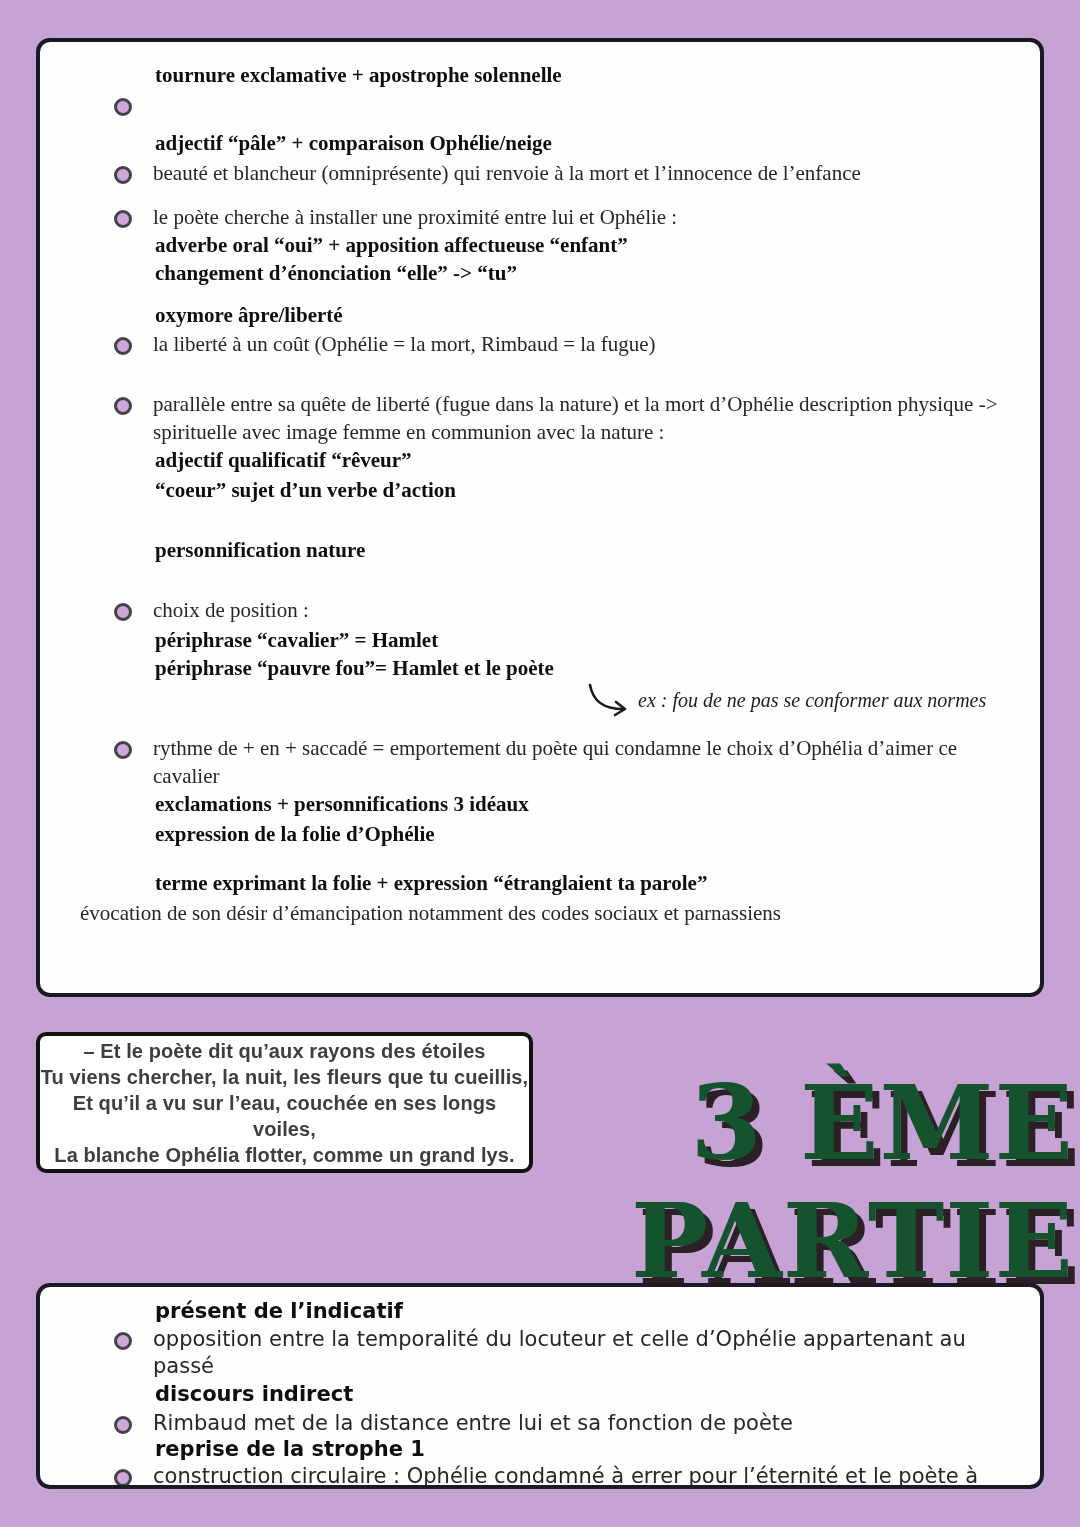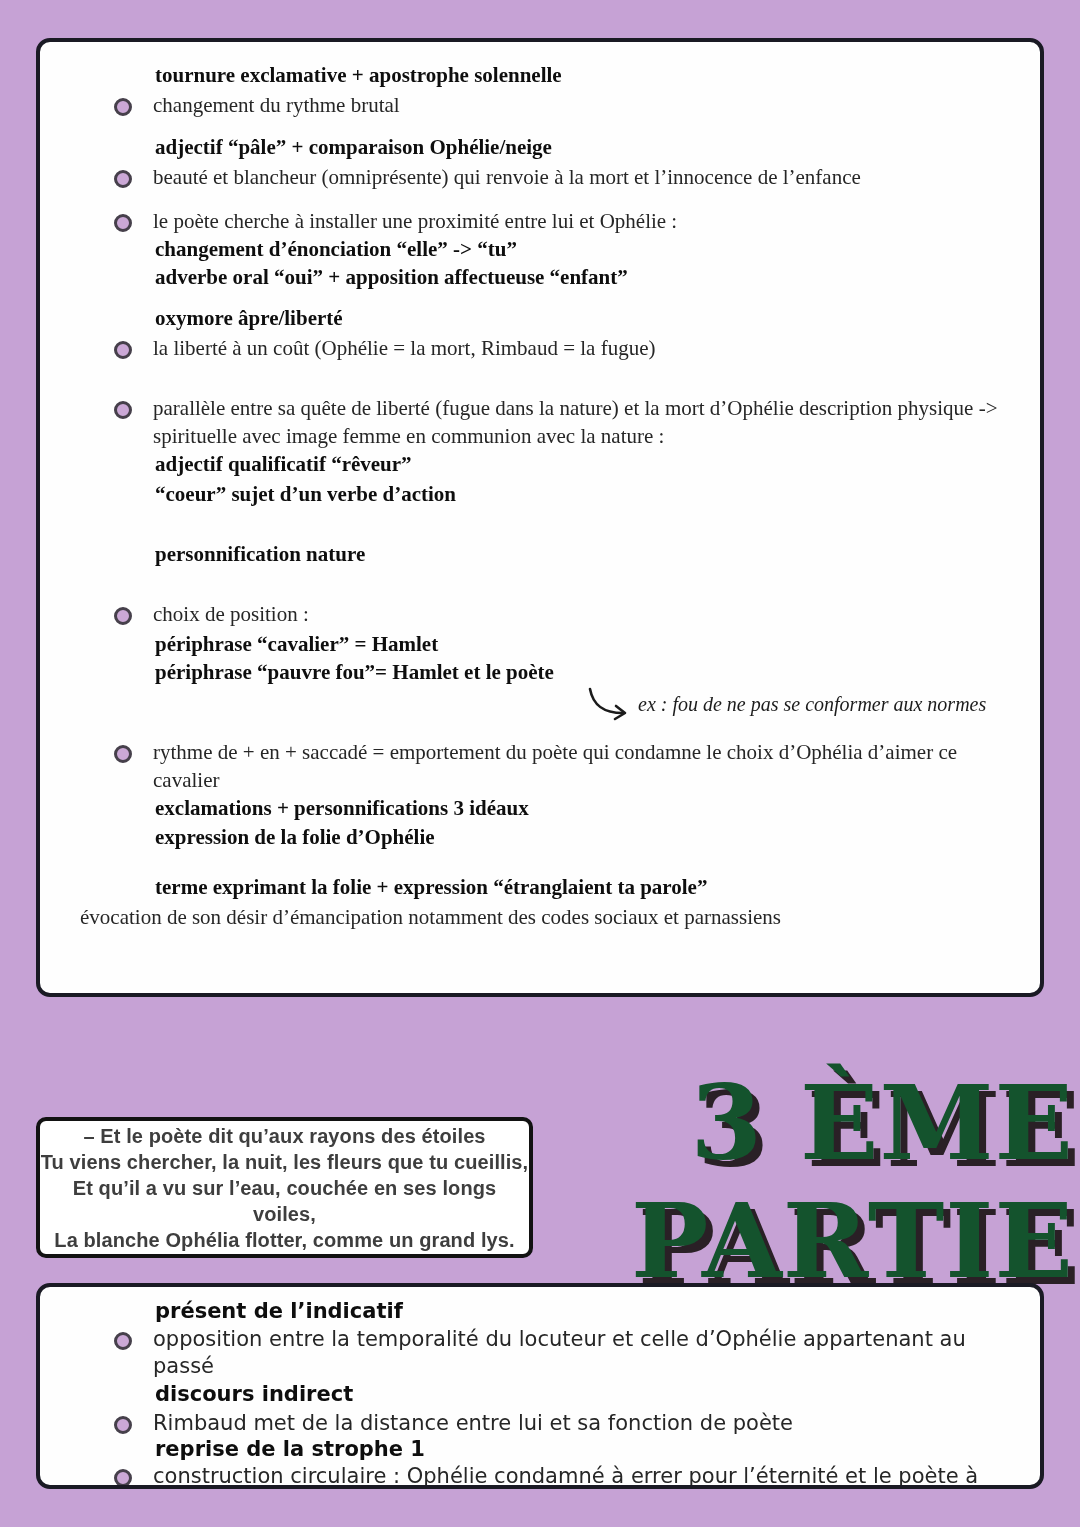--- a/index.html
+++ b/index.html
@@ -55,21 +55,21 @@
     font-style:italic; font-size:20px; color:#1c1c1c;
     margin-left:7px; margin-top:8px;text-align:center;
   }
   
   .mt2{margin-top:2px}.mt14{margin-top:14px}
   .mt16{margin-top:16px}.mt18{margin-top:18px}.mt22{margin-top:22px}
   .mt32{margin-top:32px}.mt44{margin-top:32px}
 
   .poem-box {
     position:absolute;
-    left:36px; top:1117px;
+    left:36px; top:1032px;
     width:497px; height:141px;
     background:#ffffff;
     border:4px solid #121212;
     border-radius:10px;
     box-sizing:border-box;
     display:flex; flex-direction:column; justify-content:center;
     text-align:center;
     font-family:"Liberation Sans", sans-serif;
     font-weight:bold;
     font-size:20px; line-height:26px;
@@ -97,40 +97,39 @@
 
 <div class="page">
 
   <section class="note-box" id="box-part2">
 
     <div class="row bold-row">
       <span class="txt">tournure exclamative + apostrophe solennelle</span>
     </div>
     <div class="row bullet-row mt2">
       <span class="bullet"></span>
-      <span class="txt">changement du rythme brutal</span>
     </div>
 
     <div class="row bold-row mt14">
       <span class="txt">adjectif “pâle” + comparaison Ophélie/neige</span>
     </div>
     <div class="row bullet-row mt2">
       <span class="bullet"></span>
       <span class="txt">beauté et blancheur (omniprésente) qui renvoie à la mort et l’innocence de l’enfance</span>
     </div>
 
     <div class="row bullet-row mt16">
       <span class="bullet"></span>
       <span class="txt">le poète cherche à installer une proximité entre lui et Ophélie :</span>
     </div>
     <div class="row bold-row">
+      <span class="txt">adverbe oral “oui” + apposition affectueuse “enfant”</span>
+    </div>
+    <div class="row bold-row">
       <span class="txt">changement d’énonciation “elle” -&gt; “tu”</span>
-    </div>
-    <div class="row bold-row">
-      <span class="txt">adverbe oral “oui” + apposition affectueuse “enfant”</span>
     </div>
 
     <div class="row bold-row mt14">
       <span class="txt">oxymore âpre/liberté</span>
     </div>
     <div class="row bullet-row mt2">
       <span class="bullet"></span>
       <span class="txt">la liberté à un coût (Ophélie = la mort, Rimbaud = la fugue)</span>
     </div>
 

